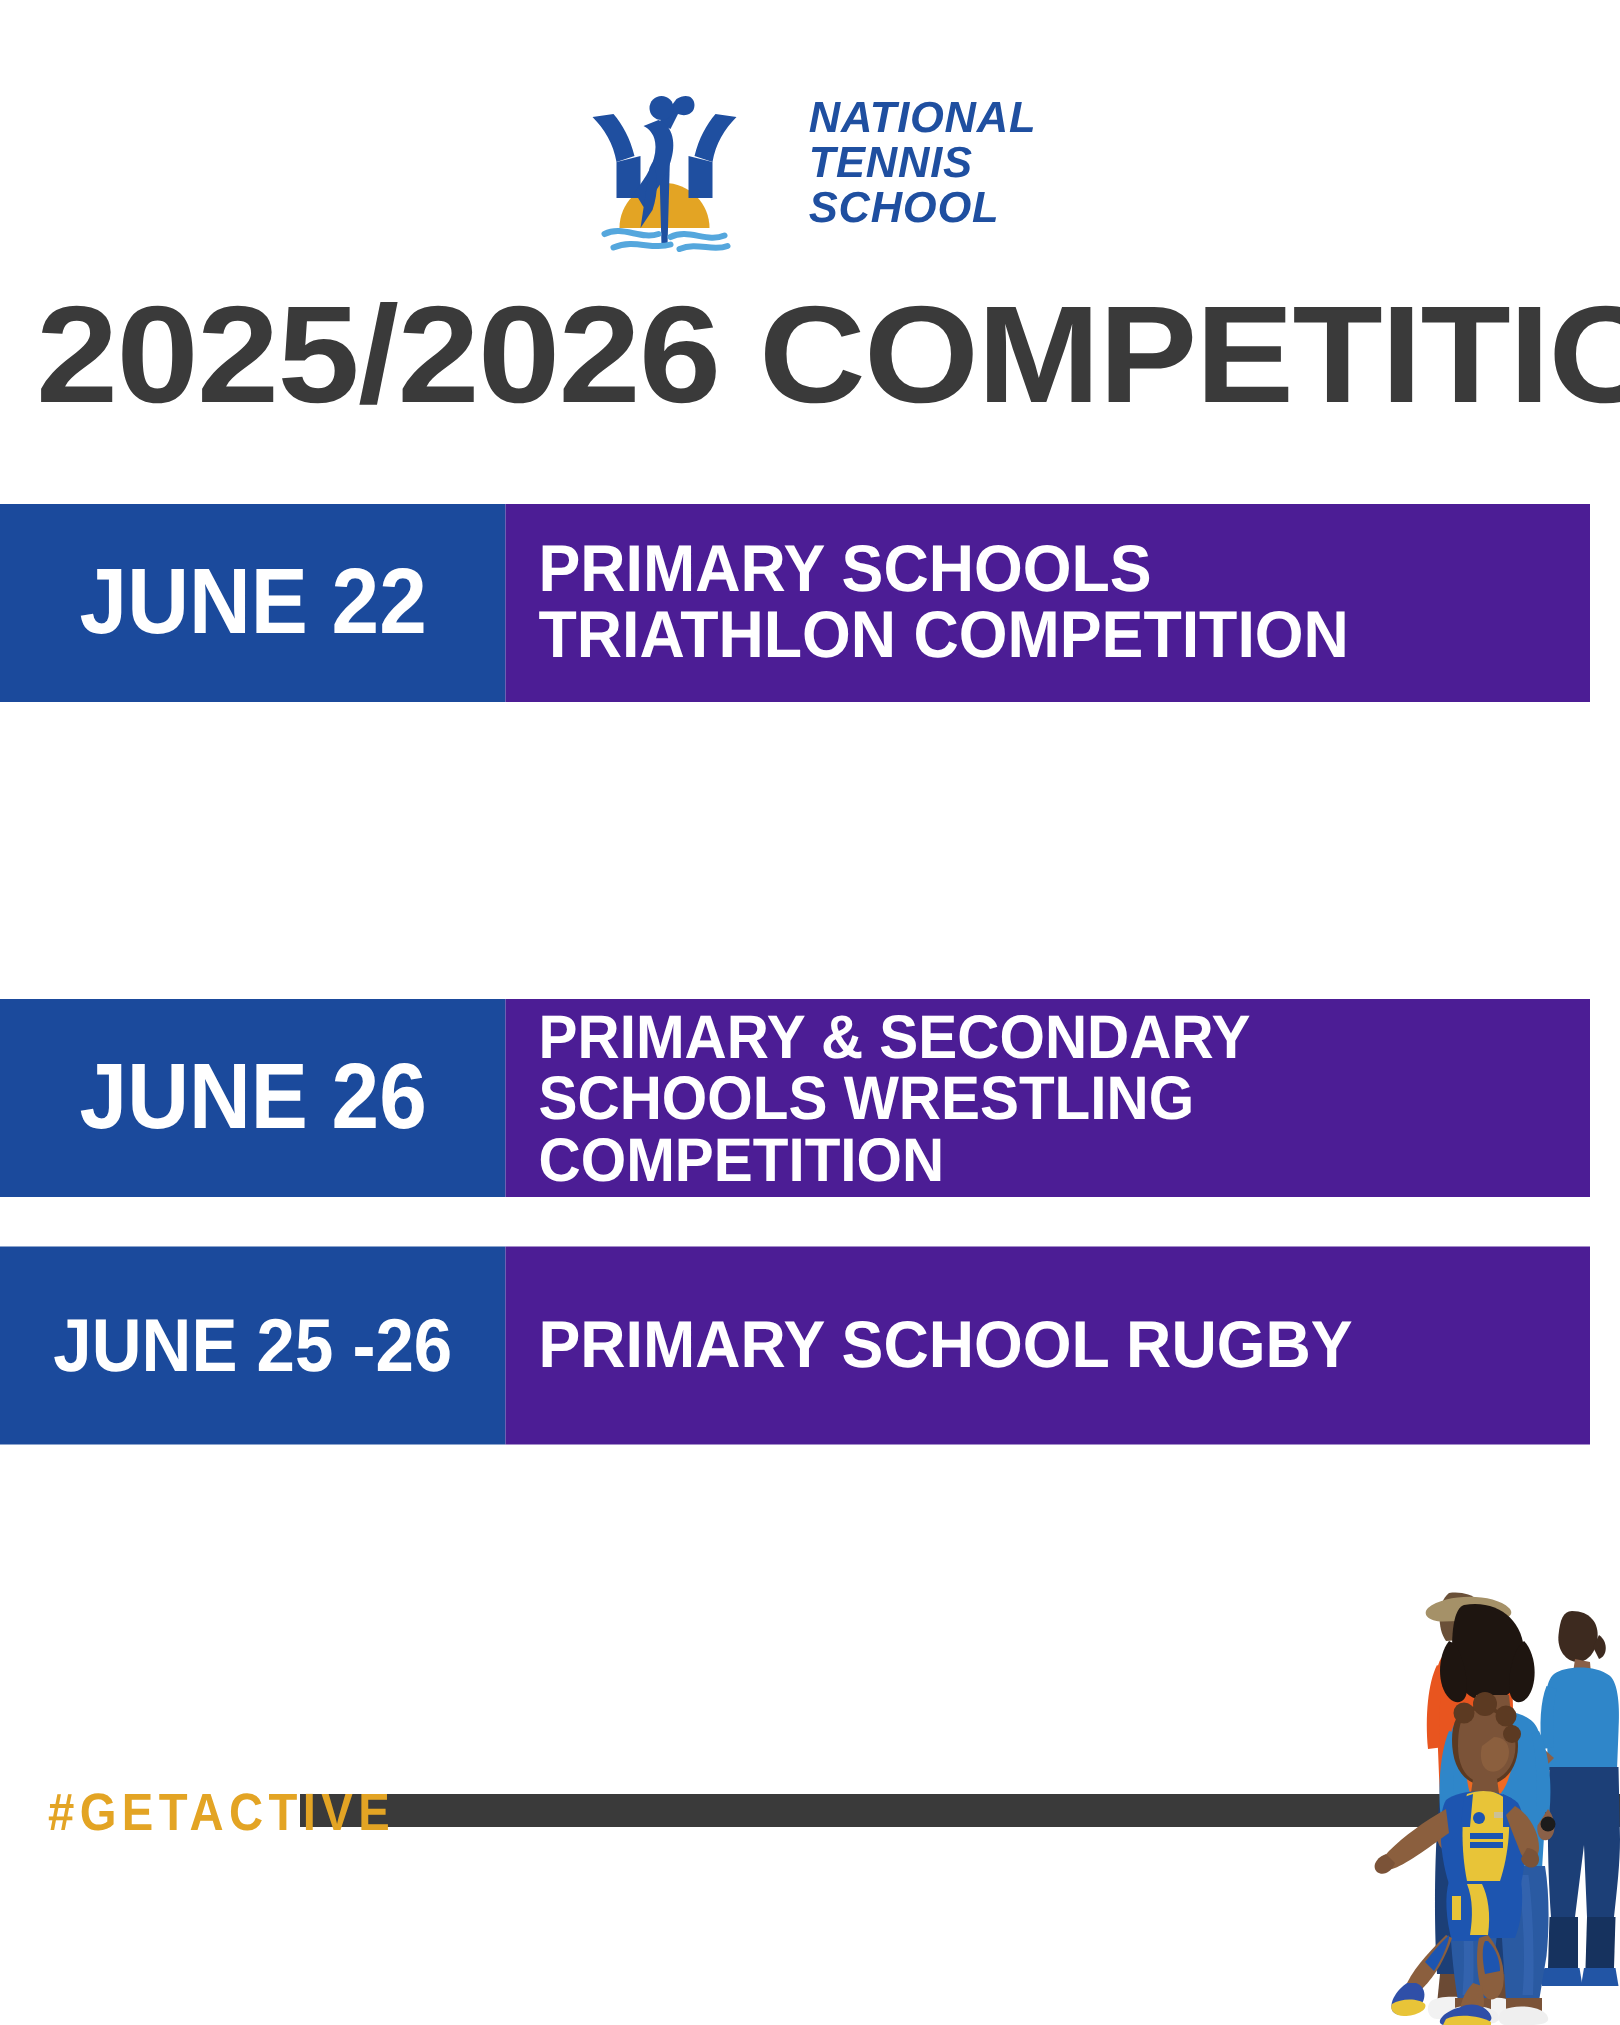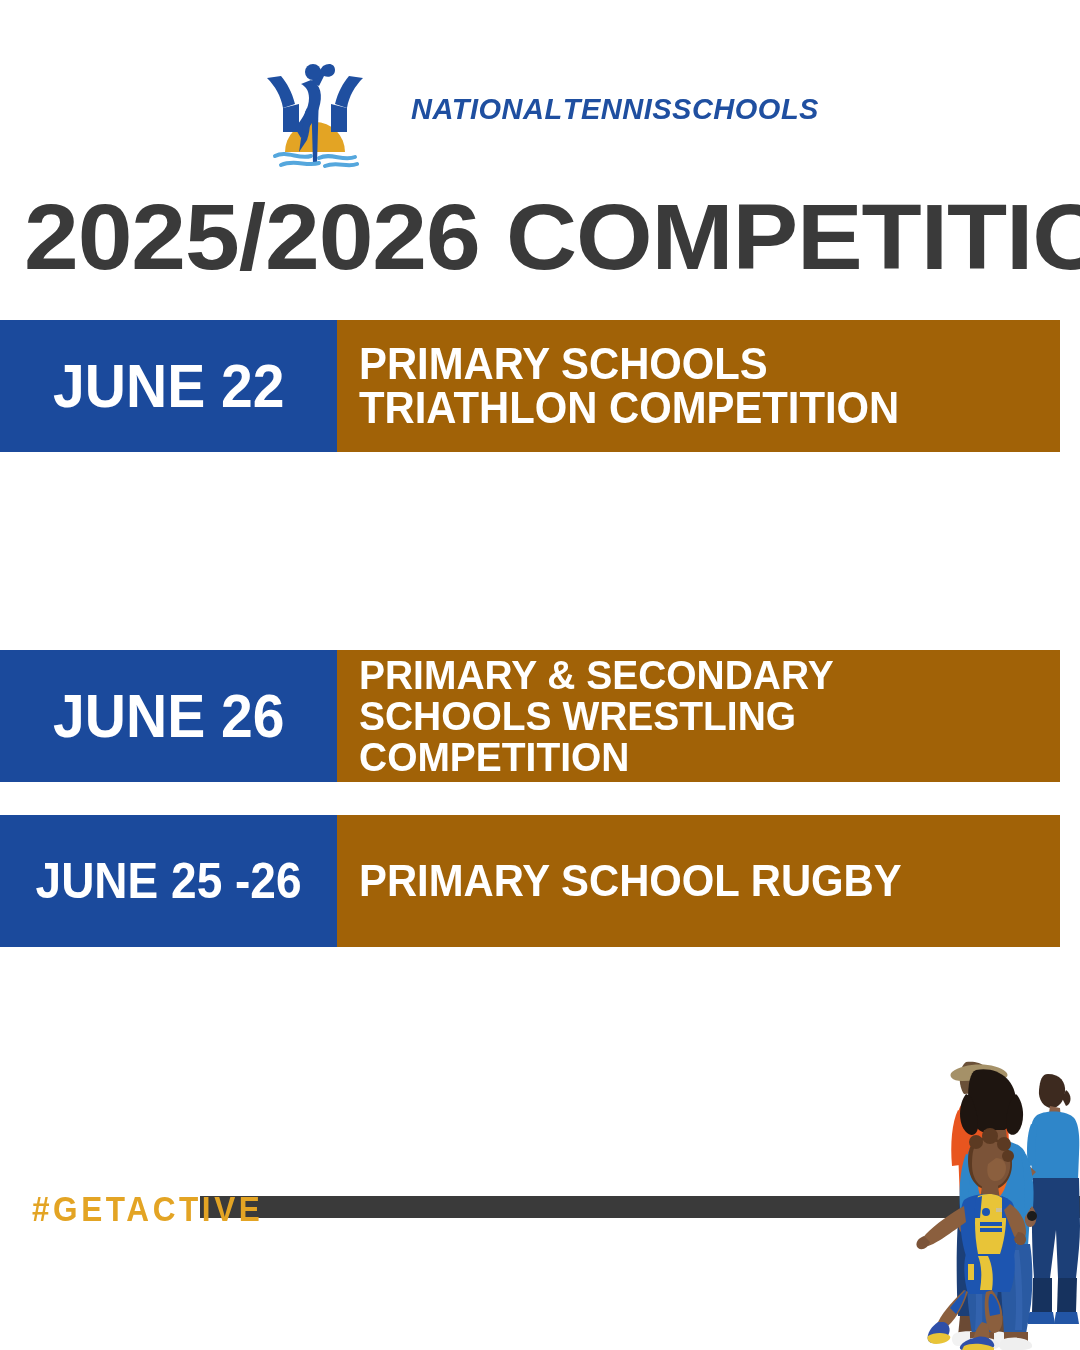--- a/index.html
+++ b/index.html
@@ -27,20 +27,21 @@
     left:0; top:52px;
     width:1080px;
     display:flex;
     justify-content:center;
     align-items:center;
     gap:14px;
   }
   .logo-mark { width:108px; height:116px; display:block; }
   .logo-words {
     display:flex;
+    flex-direction:column;
     justify-content:center;
     gap:0px;
     margin-left:28px;
   }
   .logo-words span {
     font-family:"Liberation Sans", sans-serif;
     font-weight:bold;
     font-style:italic;
     font-size:29px;
     line-height:1.03;
@@ -63,21 +64,21 @@
     letter-spacing:-1px;
     transform:scaleX(1.07) scaleY(1.0);
     transform-origin:left top;
     white-space:nowrap;
   }
 
   
   .schedule {
     position:absolute;
     left:0;
-    top:320px;
+    top:336px;
     width:900px;
   }
   .row {
     position:relative;
     display:flex;
     width:1060px;
     height:132px;
     margin-bottom:33px;
   }
   .row:last-child { margin-bottom:0; }
@@ -99,21 +100,21 @@
     line-height:1;
     letter-spacing:0px;
     white-space:nowrap;
     transform:scaleX(0.92);
     transform-origin:center;
   }
   .row-date.small span { font-size:50px; }
 
   .row-event {
     flex:1 1 auto;
-    background:#a16207;
+    background:#4c1d95;
     display:flex;
     align-items:center;
     padding:0 18px 0 22px;
     overflow:hidden;
   }
   .row-event span {
     color:#ffffff;
     font-family:"Liberation Sans Narrow","Liberation Sans", sans-serif;
     font-weight:bold;
     font-size:44px;
@@ -194,21 +195,21 @@
       <path d="M46 56 C50 64 50 76 46 88 L38 100 L44 60 Z" fill="#1f4fa0"></path>
 
       <path d="M14 104 C26 98 38 108 50 104" stroke="#55a7dd" stroke-width="4" fill="none" stroke-linecap="round"></path>
       <path d="M58 106 C70 100 82 110 94 105" stroke="#55a7dd" stroke-width="4" fill="none" stroke-linecap="round"></path>
       <path d="M20 113 C34 107 46 115 58 111" stroke="#55a7dd" stroke-width="4" fill="none" stroke-linecap="round"></path>
       <path d="M64 114 C76 109 86 116 96 112" stroke="#55a7dd" stroke-width="4" fill="none" stroke-linecap="round"></path>
     </svg>
     <div class="logo-words">
       <span>NATIONAL</span>
       <span>TENNIS</span>
-      <span>SCHOOLS</span>
+      <span>SCHOOL</span>
     </div>
   </div>
 
   <div class="poster-title">2025/2026 COMPETITIONS</div>
 
   <div class="schedule">
 
     <div class="row">
       <div class="row-date">
         <span>JUNE 22</span>

